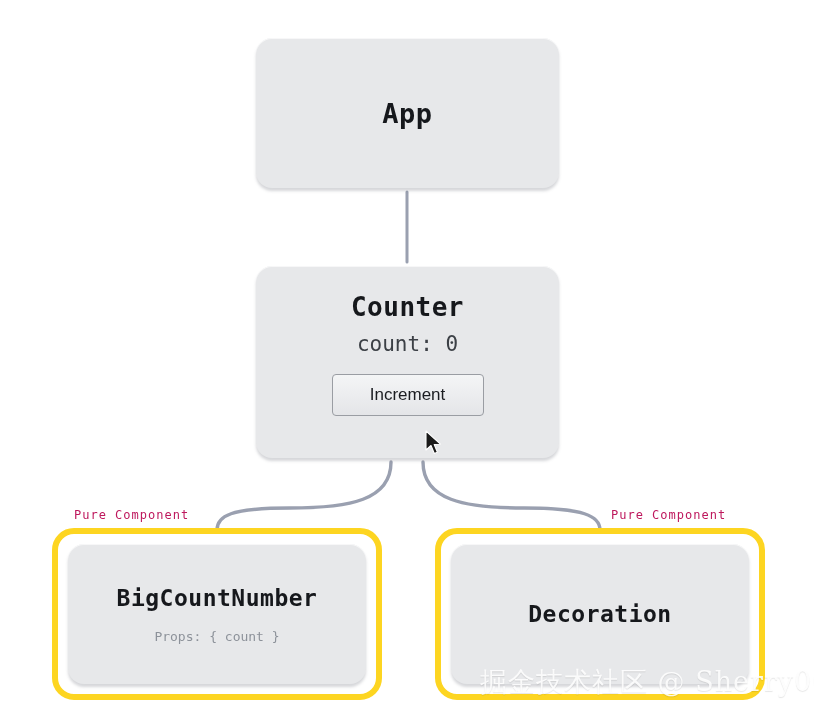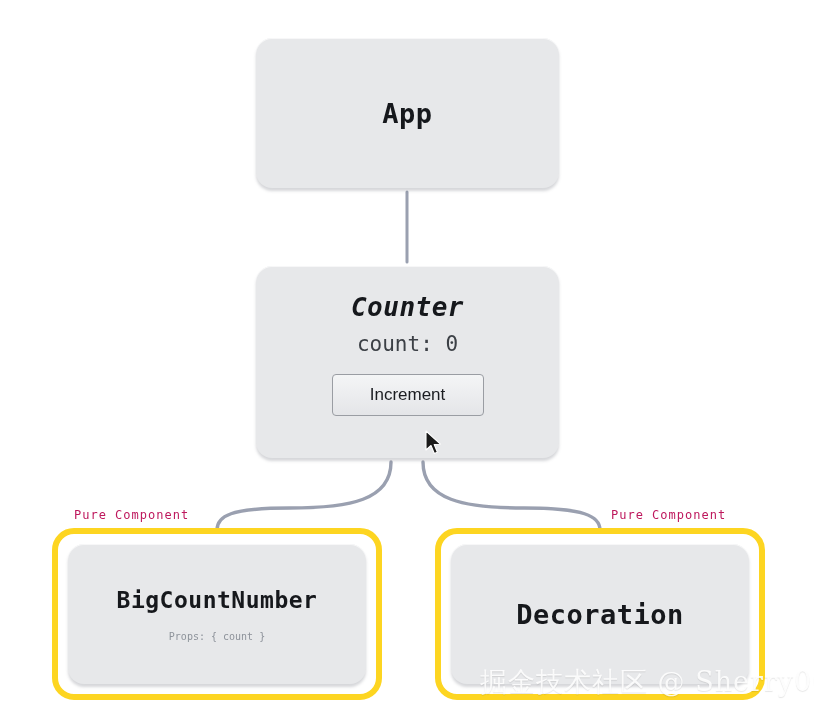--- a/index.html
+++ b/index.html
@@ -79,21 +79,21 @@
 
   
   #node-counter {
     left: 256px;
     top: 266px;
     width: 303px;
     height: 192px;
     justify-content: flex-start;
     padding-top: 26px;
   }
-  #node-counter .node-title { font-size: 26px; margin-bottom: 10px; font-style: italic; }
+  #node-counter .node-title { font-size: 26px; margin-bottom: 10px; }
   #node-counter .node-sub   { font-size: 21px; margin-bottom: 18px; }
 
   .increment-button {
     width: 152px;
     height: 42px;
     border: 1px solid #9a9da3;
     border-radius: 4px;
     background: linear-gradient(#f4f5f6, #e4e5e8);
     color: #1b1d21;
     font-family: Liberation Sans, sans-serif;
@@ -130,22 +130,22 @@
   .node-inner {
     position: absolute;
     left: 10px;
     top: 10px;
     right: 10px;
     bottom: 10px;
     width: auto;
     height: auto;
   }
   #node-bigcount .node-title { font-size: 23px; margin-bottom: 18px; }
-  #node-bigcount .node-props { font-size: 10px; }
-  #node-decor .node-title    { font-size: 27px; }
+  #node-bigcount .node-props { font-size: 13px; }
+  #node-decor .node-title    { font-size: 23px; }
 
   
   #cursor {
     position: absolute;
     left: 425px;
     top: 430px;
     width: 18px;
     height: 26px;
     pointer-events: none;
   }

